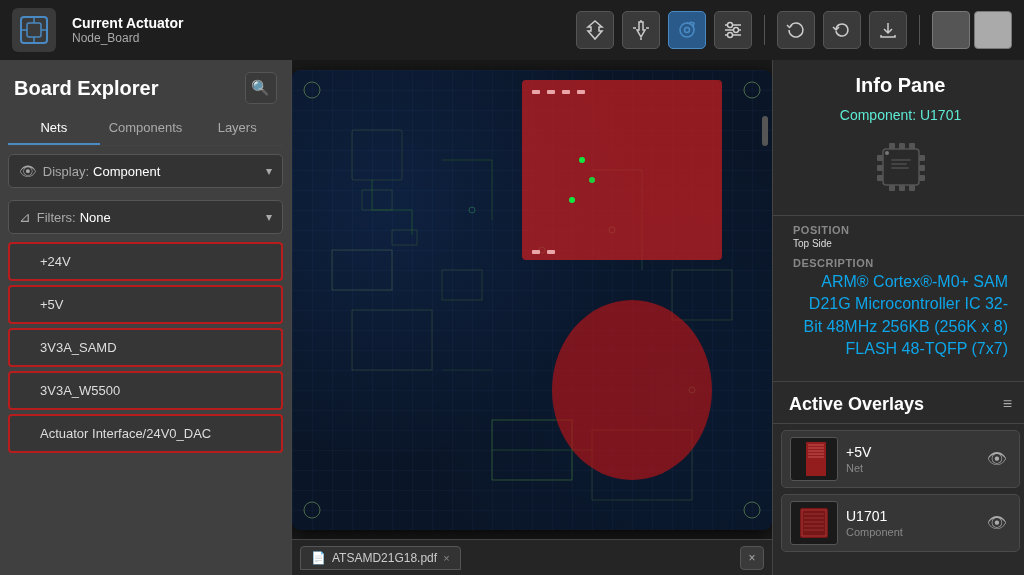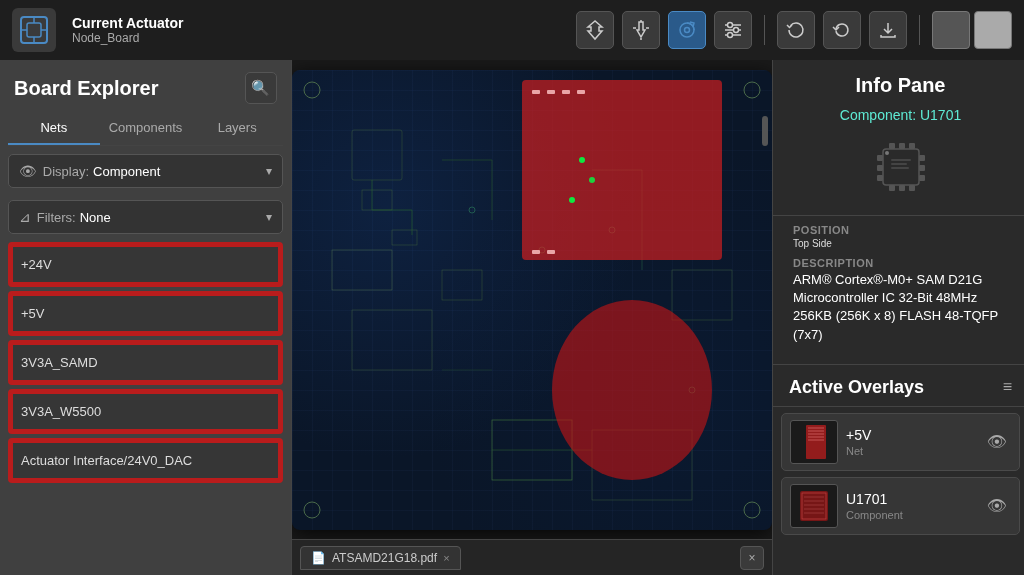--- a/index.html
+++ b/index.html
@@ -181,23 +181,23 @@
     .net-list {
       flex: 1;
       overflow-y: auto;
       padding: 4px 8px;
       display: flex;
       flex-direction: column;
       gap: 4px;
     }
     .net-item {
       background: #363636;
-      border: 5px solid #b91c1c;
+      border: 2px solid #b91c1c;
       border-radius: 4px;
-      padding: 10px 8px;
+      padding: 10px 30px;
       color: #dddddd;
       font-size: 13px;
       cursor: pointer;
     }
 
     
     .center-area {
       flex: 1;
       background: #1a1a1a;
       display: flex;
@@ -333,23 +333,24 @@
       font-weight: 600;
       text-transform: uppercase;
       letter-spacing: 0.5px;
       margin-bottom: 2px;
     }
     .info-field-value {
       color: #dddddd;
       font-size: 10px;
     }
     .info-description {
-      color: #ffffff;
-      font-size: 13px;
+      color: #0ea5e9;
+      font-size: 16px;
       line-height: 1.4;
+      text-align: right;
     }
 
     
     .active-overlays-header {
       display: flex;
       align-items: center;
       justify-content: space-between;
       padding: 12px 16px 8px;
       border-top: 1px solid #444;
       border-bottom: 1px solid #444;

